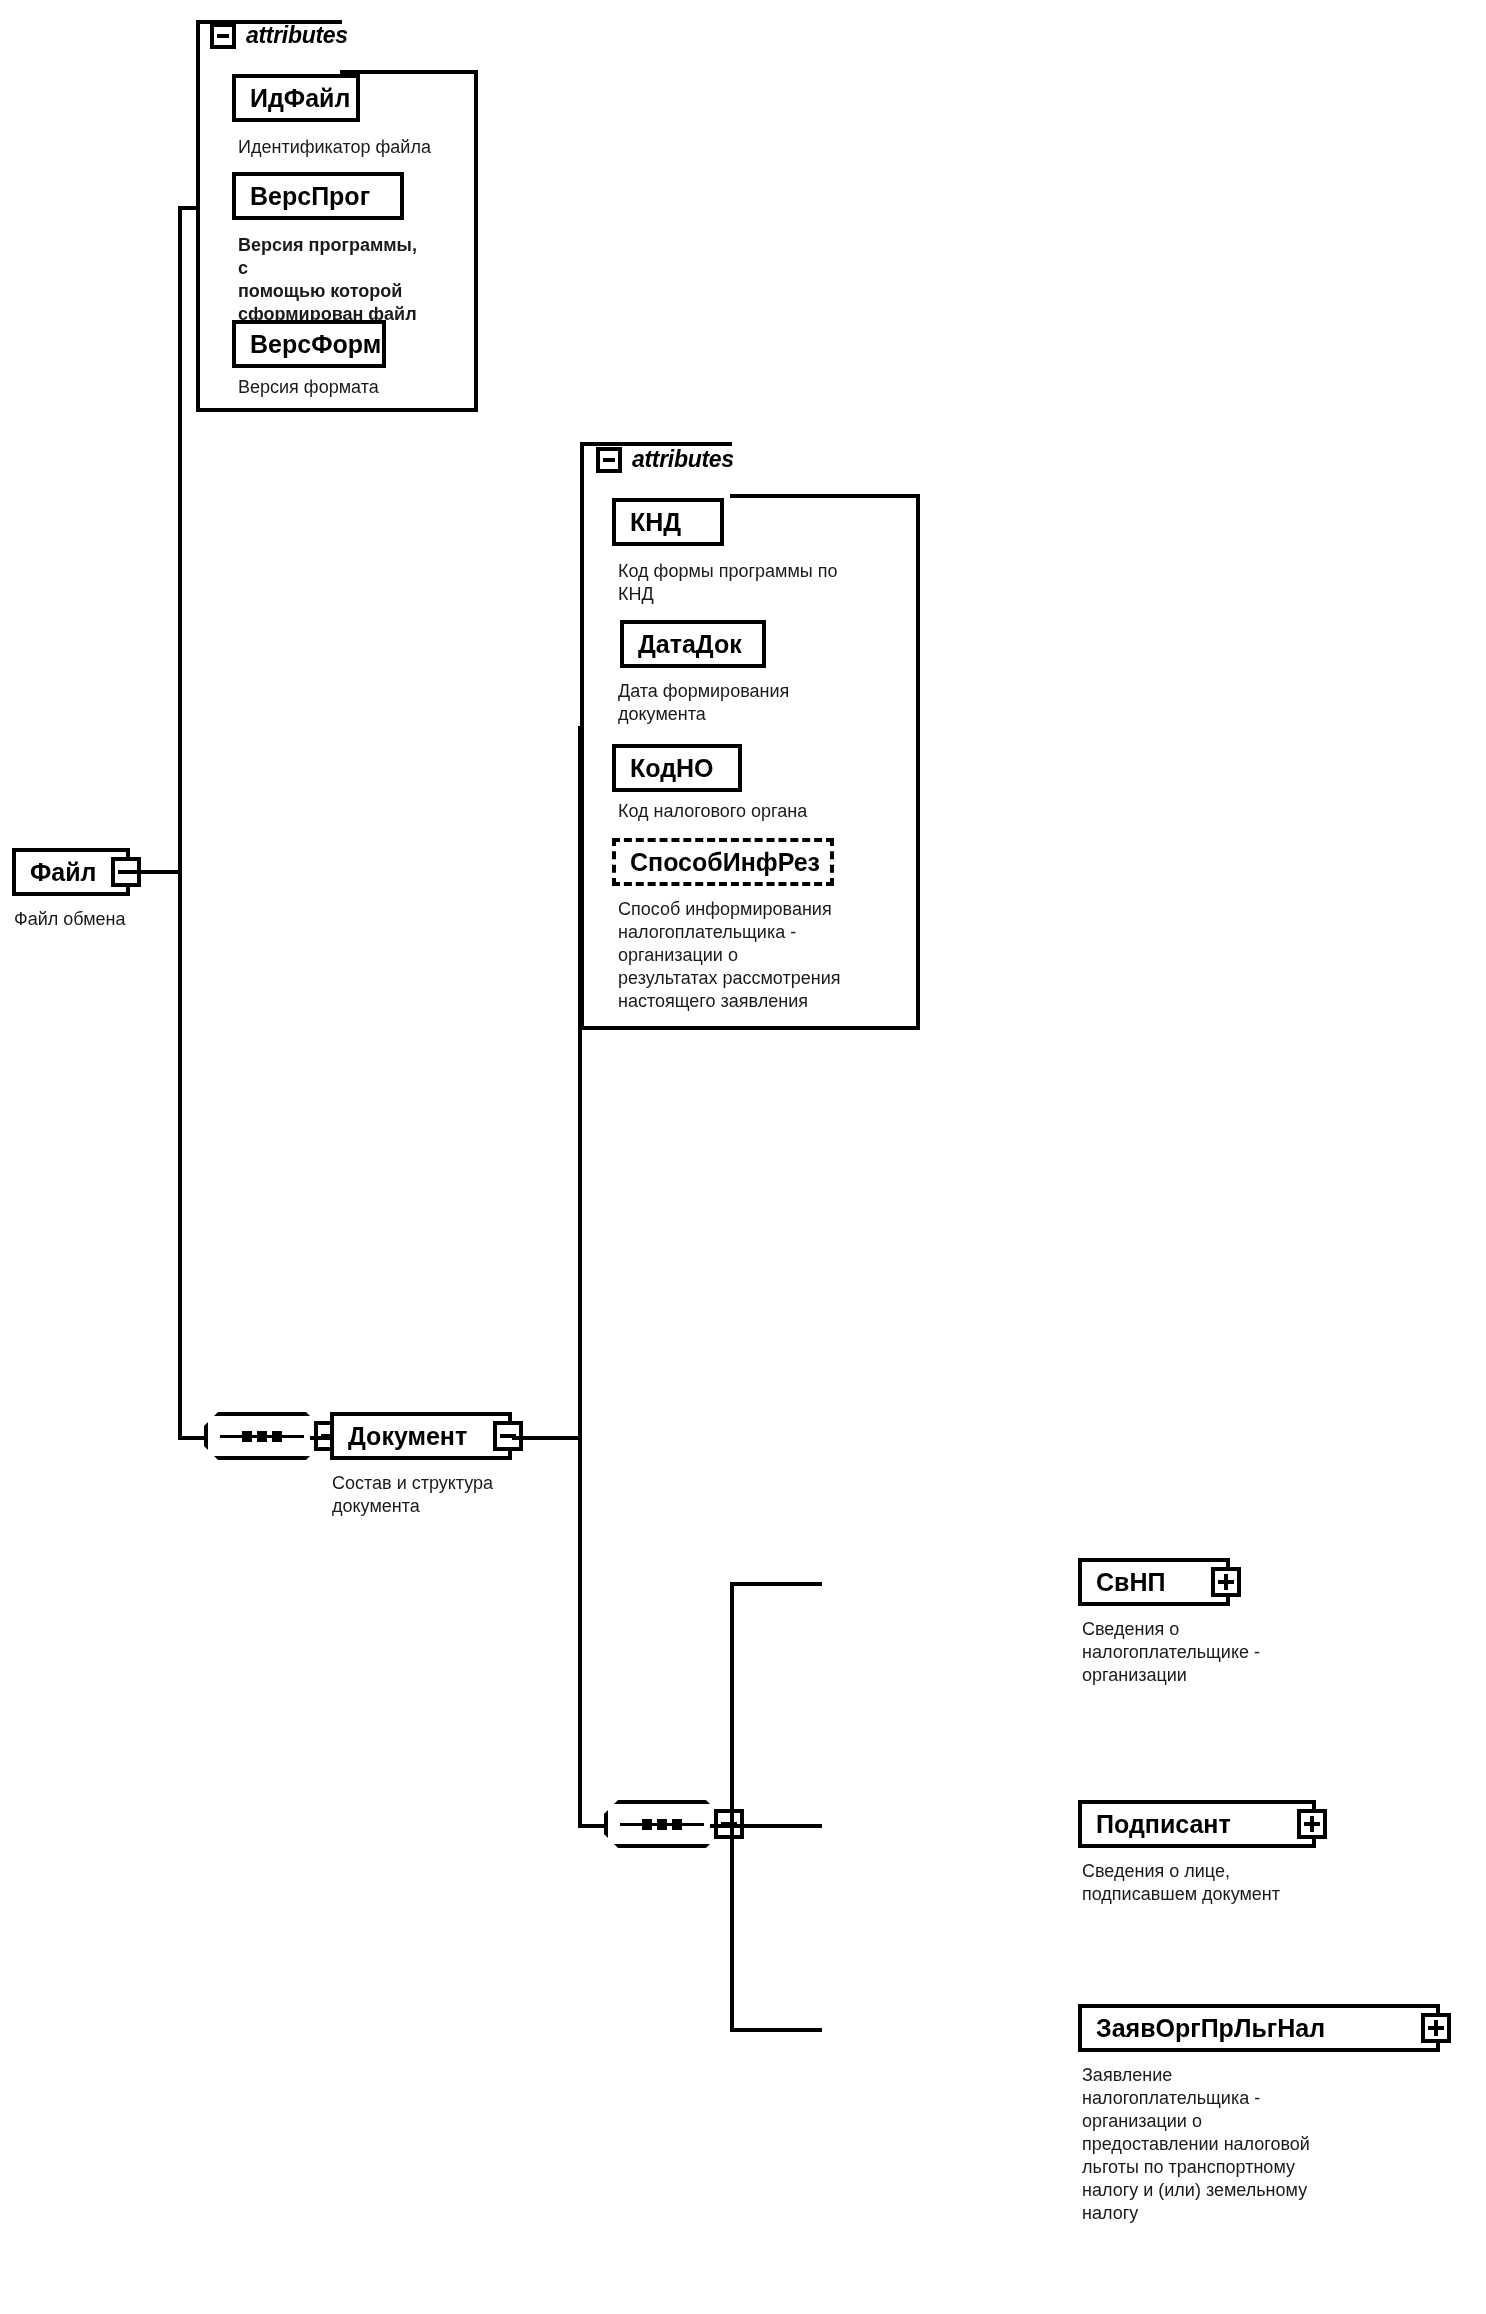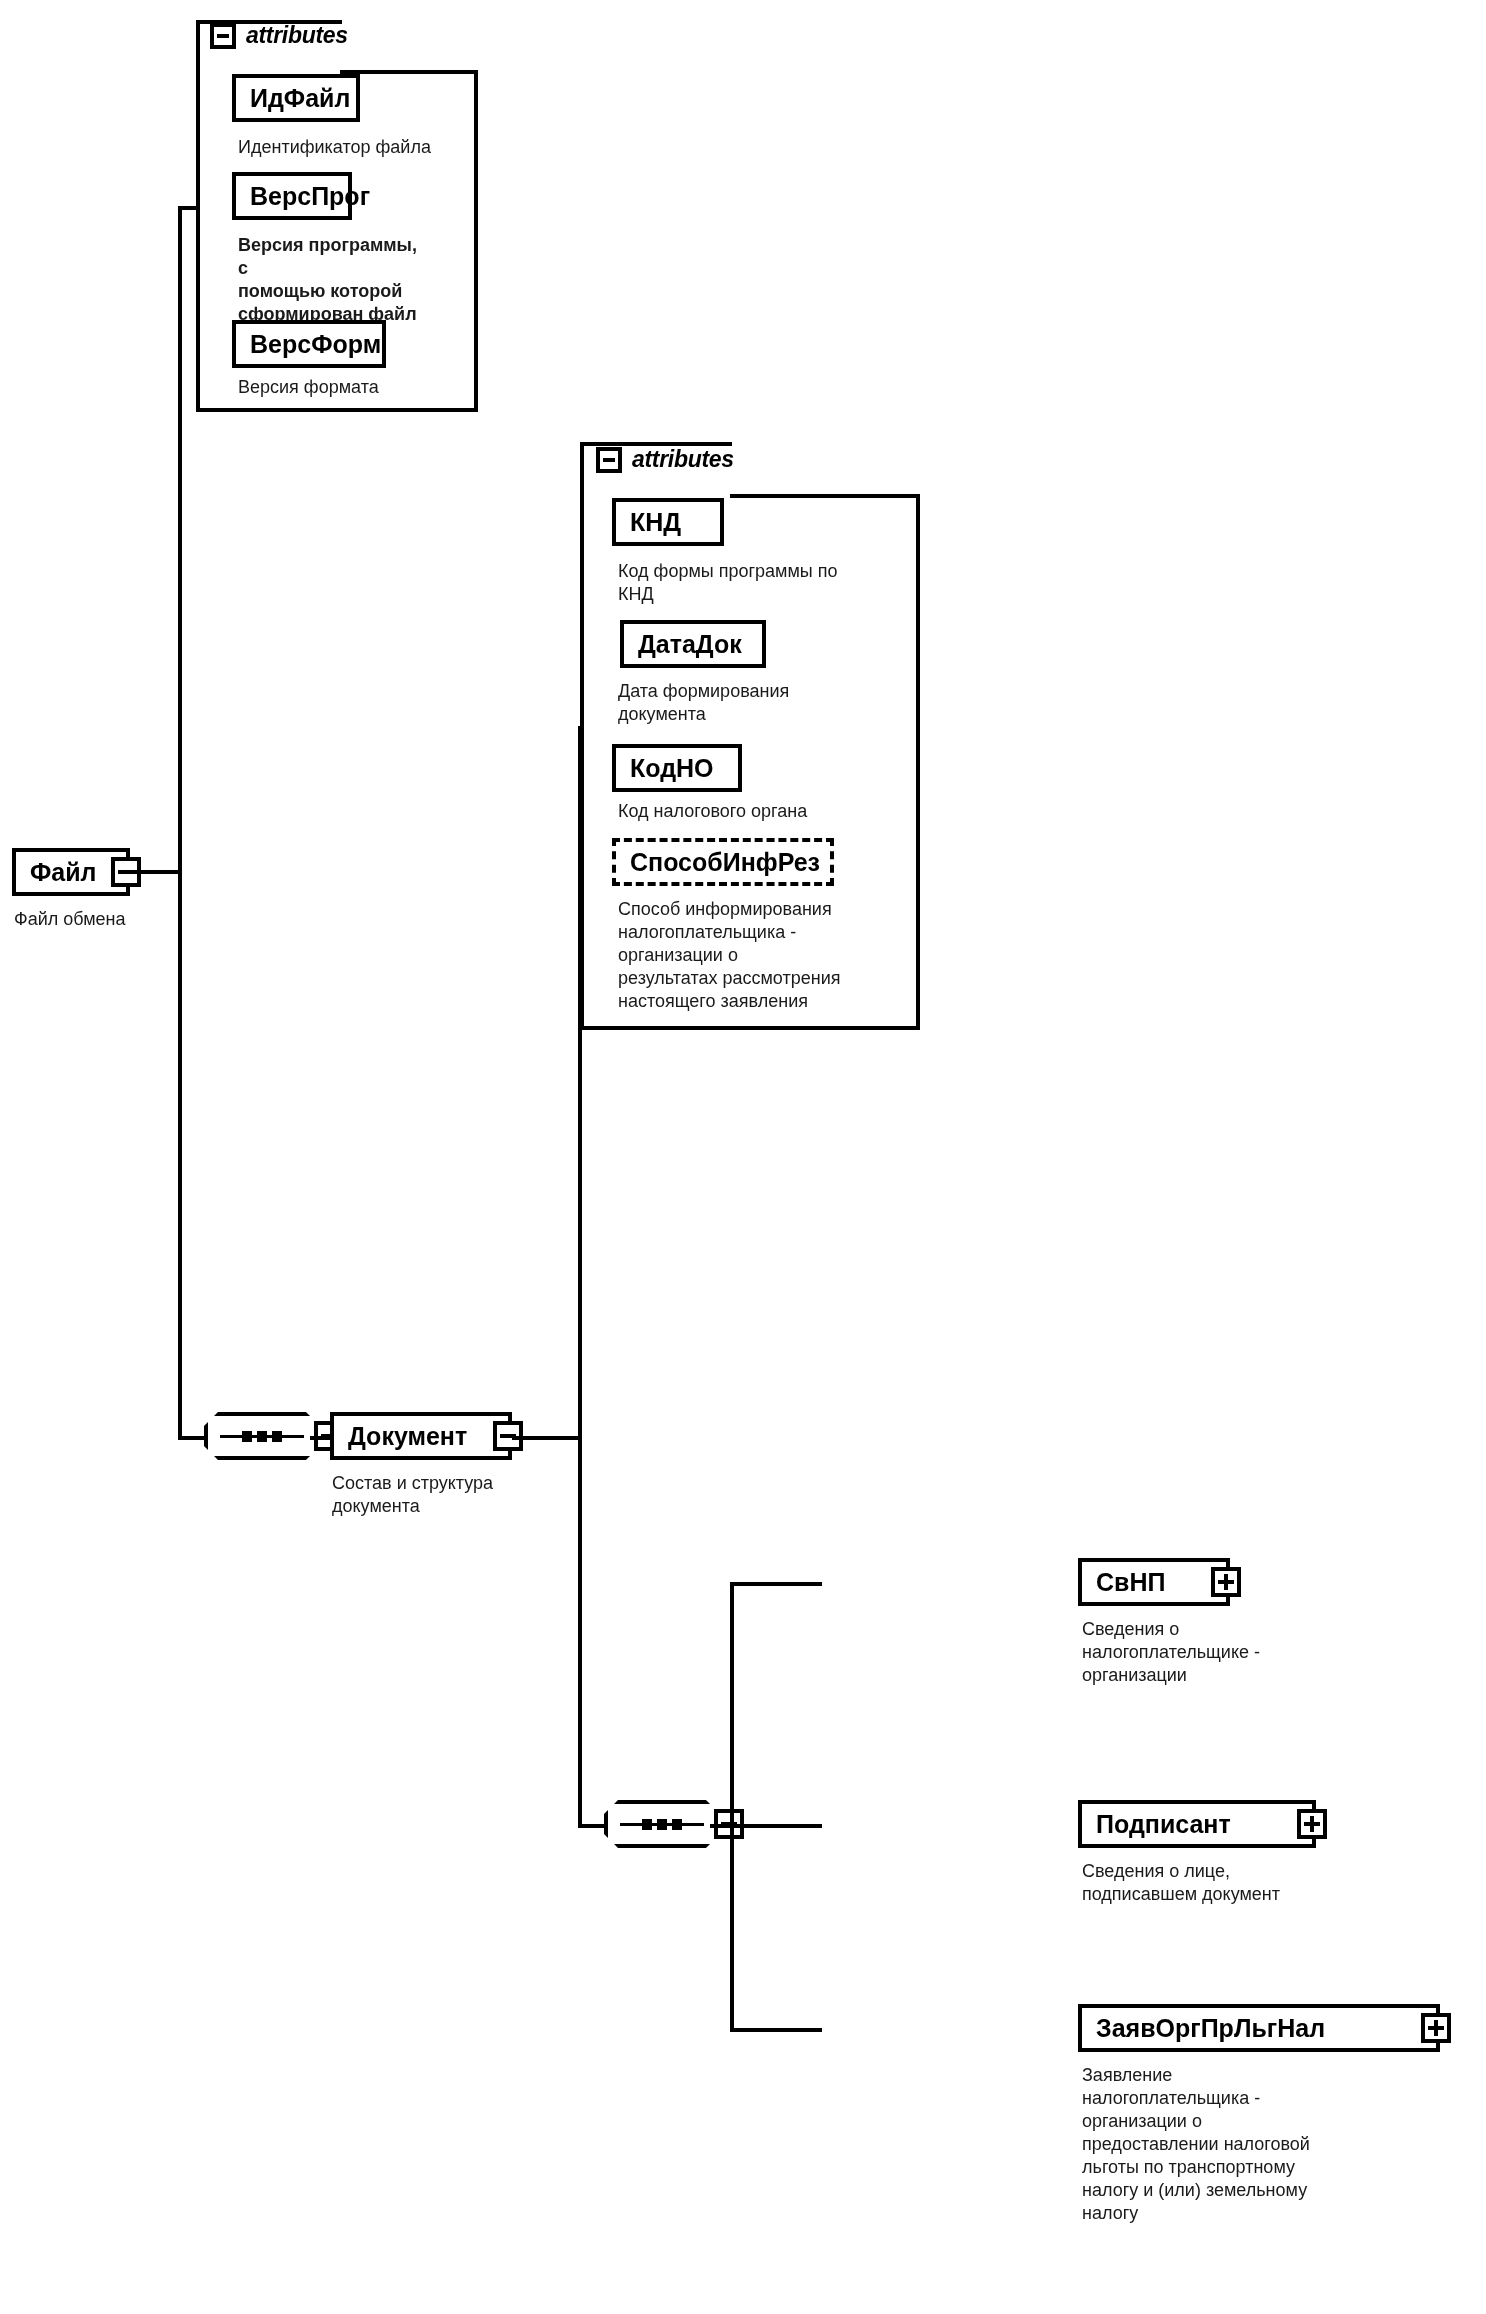--- a/index.html
+++ b/index.html
@@ -220,21 +220,21 @@
   </div>
 
   <div class="node-wrap" style="left:232px; top:74px; width:128px; height:48px;">
     <div class="shadow" style="left:8px; top:8px; width:128px; height:48px;"></div>
     <div class="node-box">
       <span class="node-label">ИдФайл</span>
     </div>
   </div>
   <div class="desc" style="left:238px; top:136px; width:250px;">Идентификатор файла</div>
 
-  <div class="node-wrap" style="left:232px; top:172px; width:120px; height:48px;">
+  <div class="node-wrap" style="left:232px; top:172px; width:172px; height:48px;">
     <div class="shadow" style="left:8px; top:8px; width:148px; height:48px;"></div>
     <div class="node-box">
       <span class="node-label">ВерсПрог</span>
     </div>
   </div>
   <div class="desc" style="left:238px; top:234px; width:180px;font-weight:bold;">Версия программы, с
 помощью которой
 сформирован файл</div>
 
   <div class="node-wrap" style="left:232px; top:320px; width:154px; height:48px;text-align:right;">

